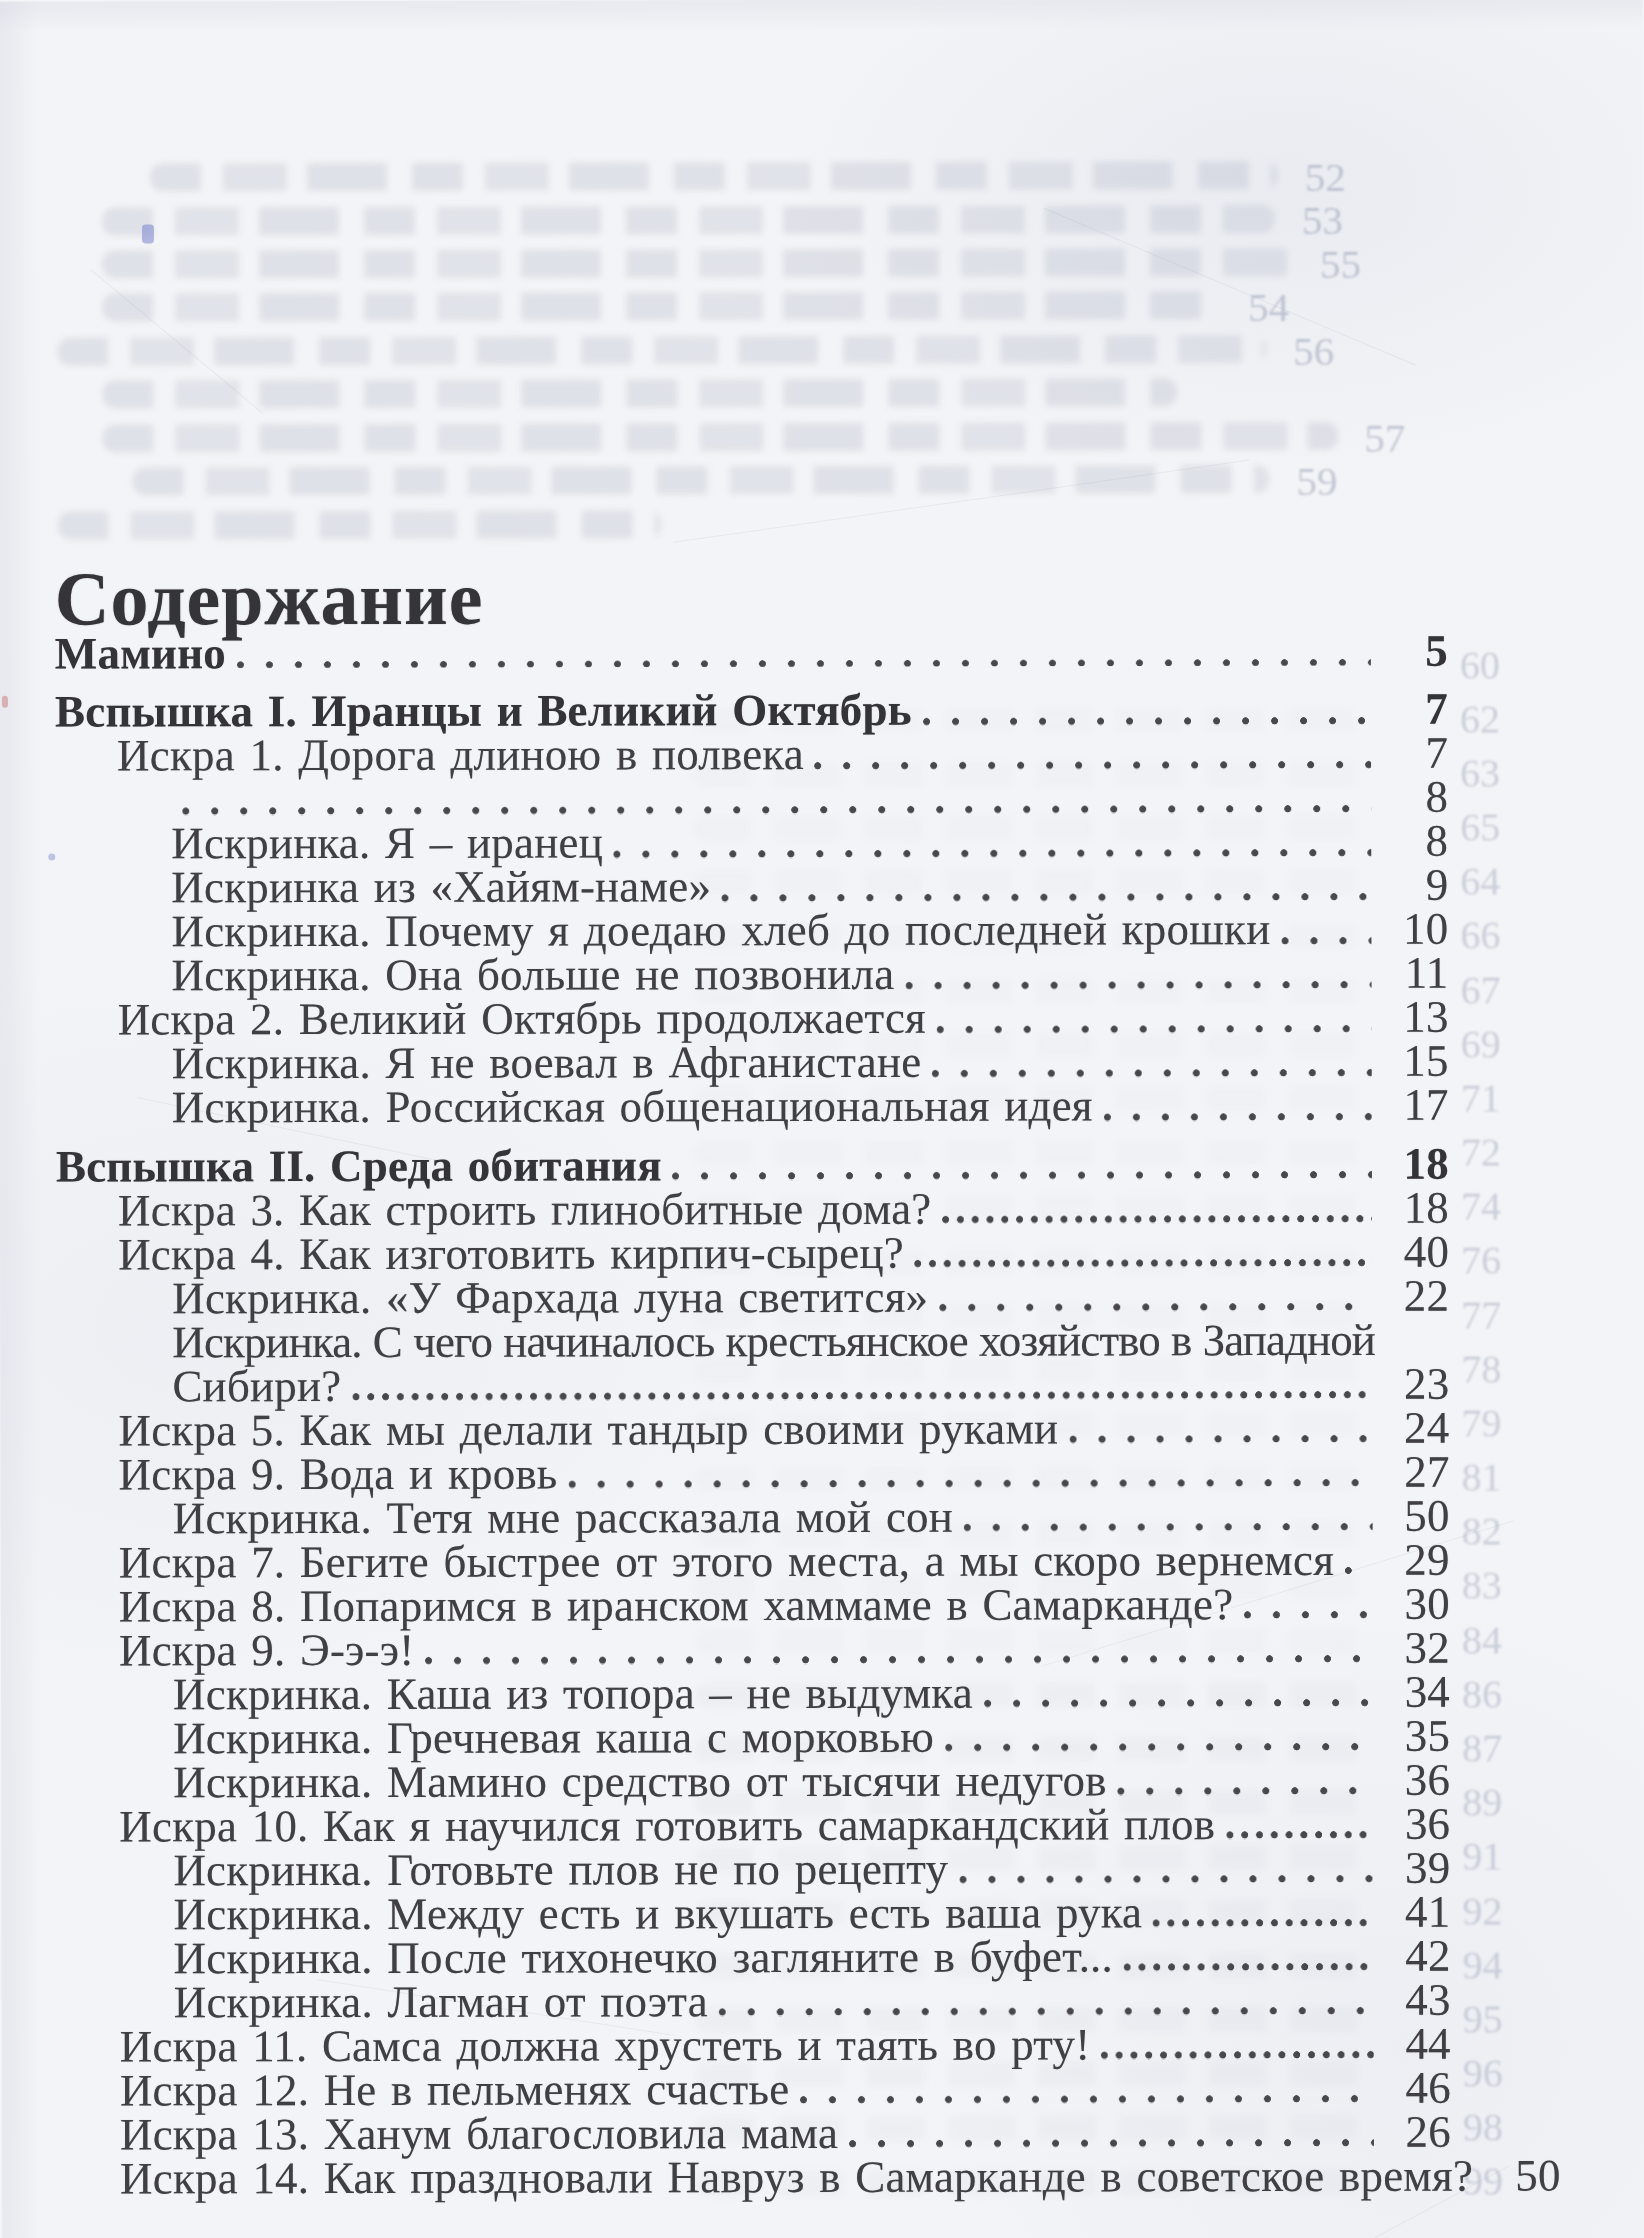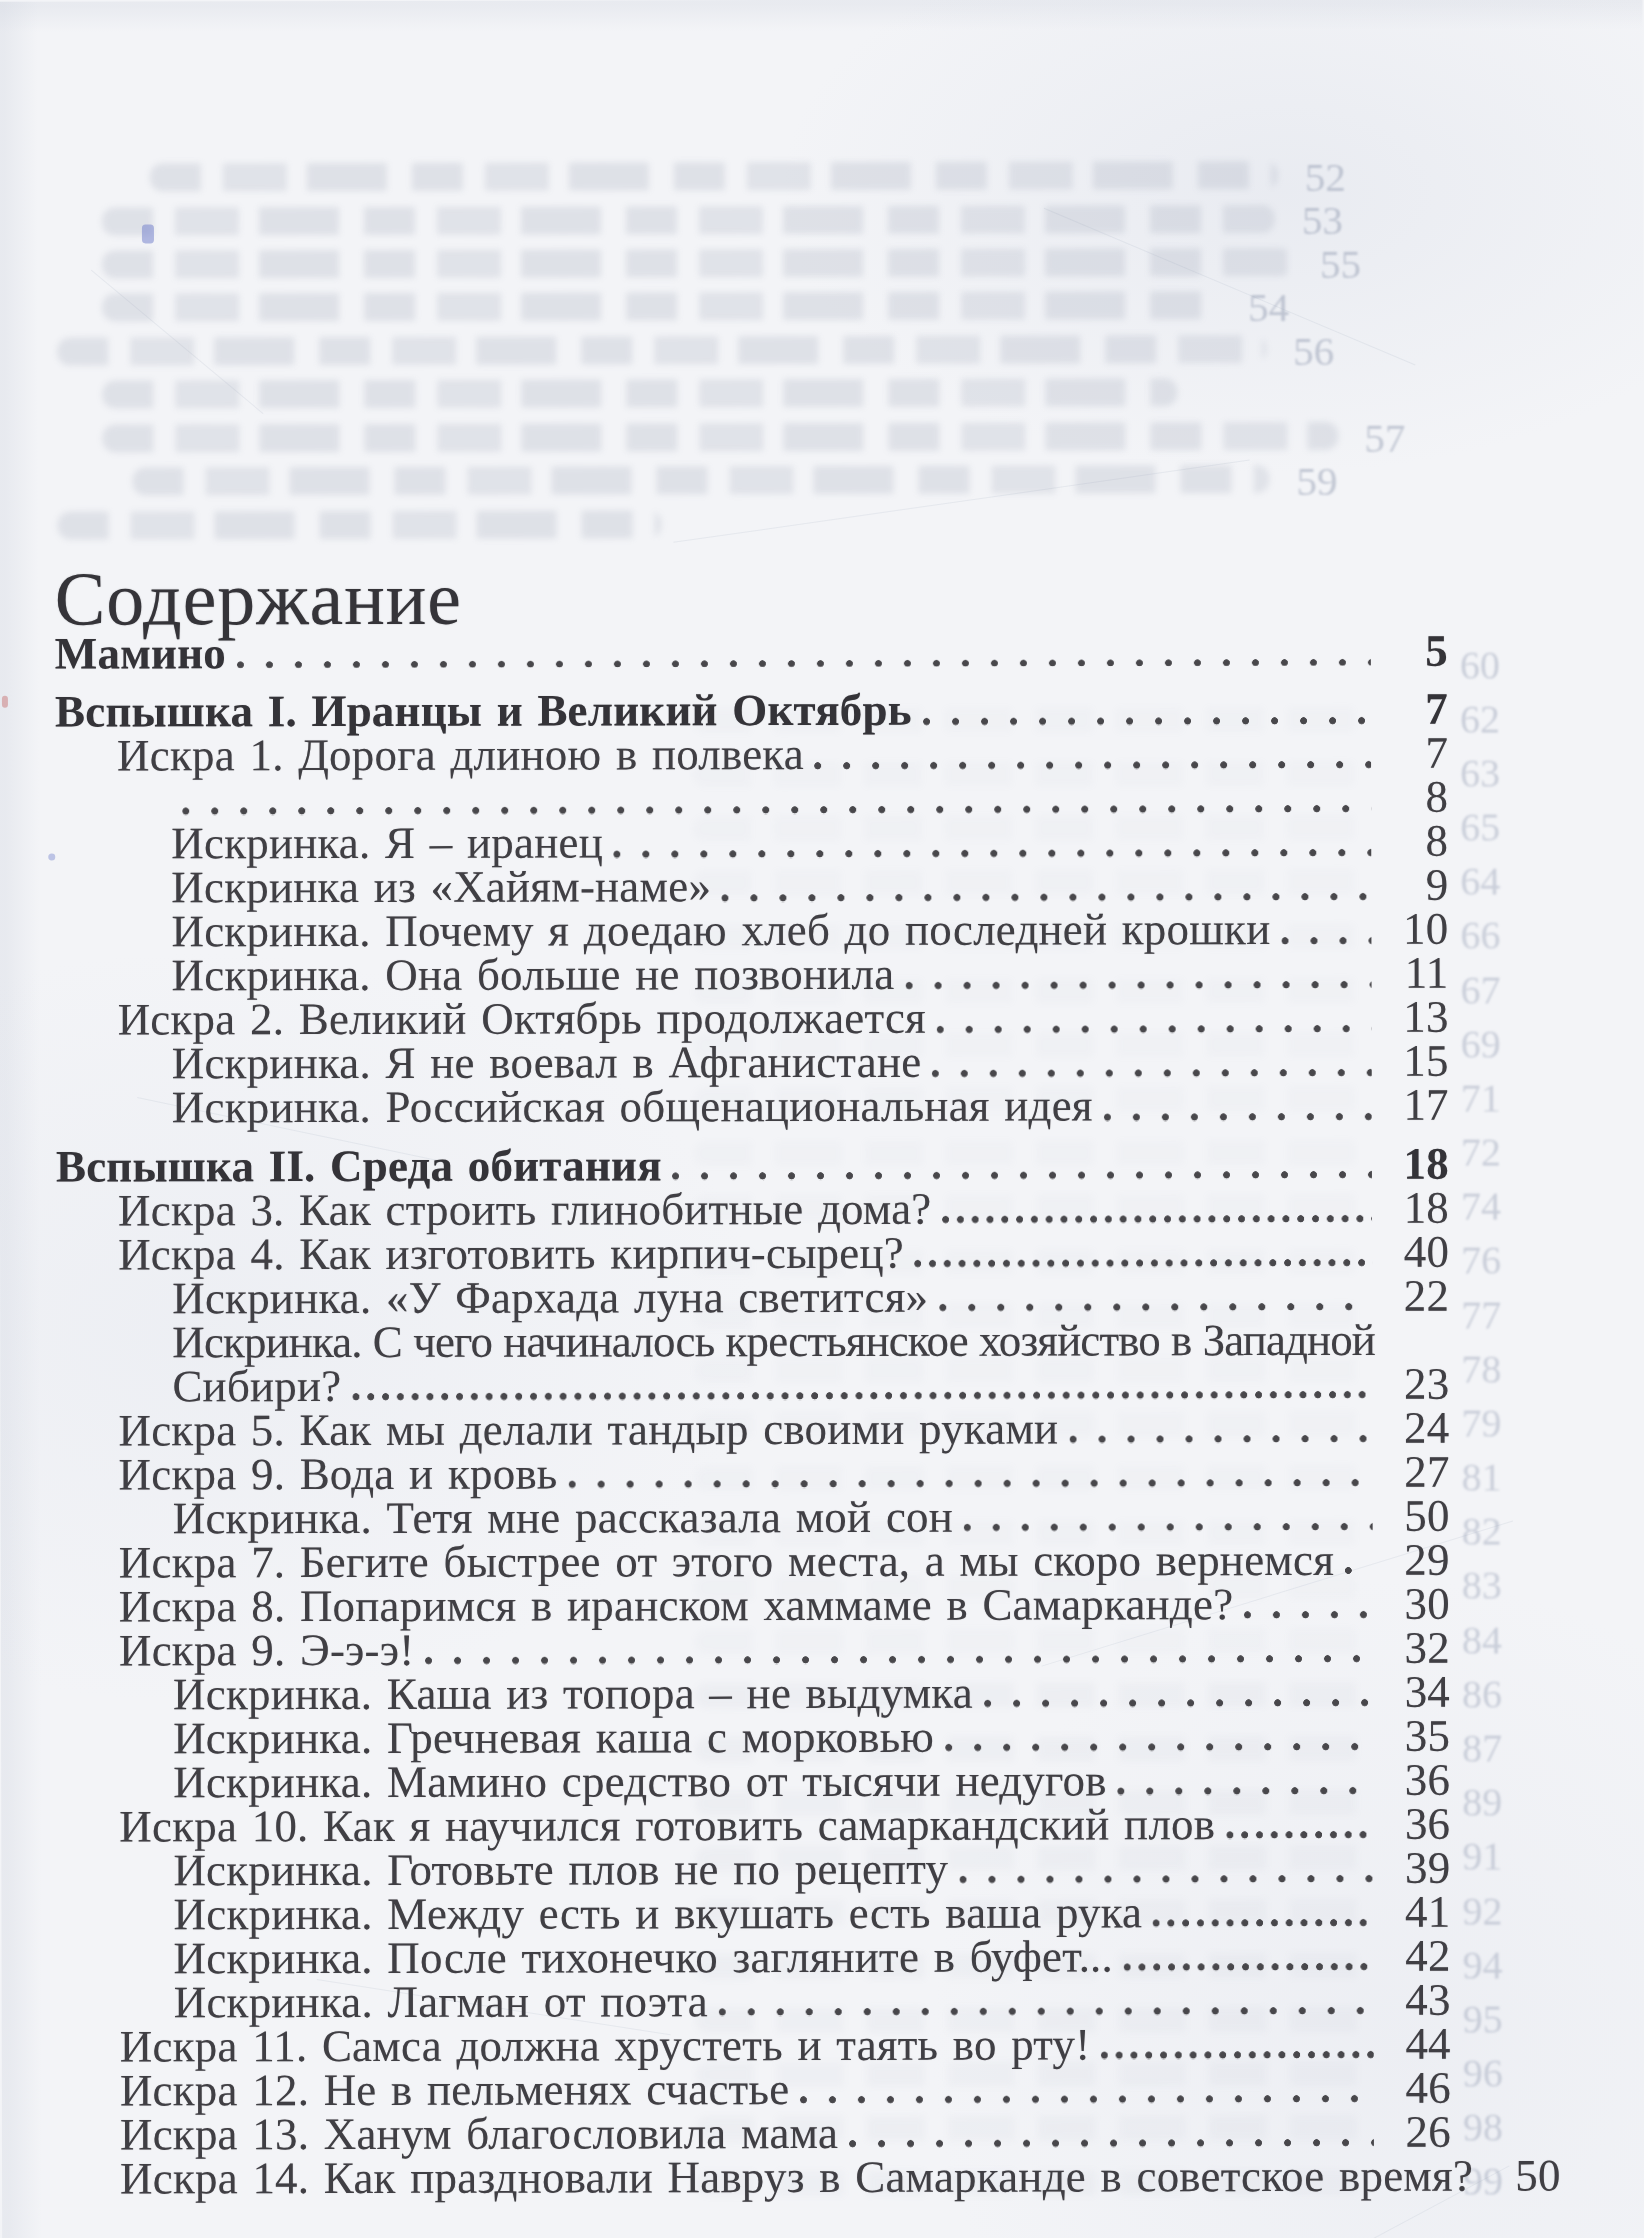--- a/index.html
+++ b/index.html
@@ -50,21 +50,21 @@
     position:absolute;height:25px;border-radius:11.6px;
     background:repeating-linear-gradient(90deg,
       rgba(152,160,178,.5) 0 58px, rgba(152,160,178,0) 58px 81px,
       rgba(152,160,178,.45) 81px 148px, rgba(152,160,178,0) 148px 171px);
     filter:blur(3.6px);
   }
 
   
   .title{
     position:absolute;left:56px;top:554px;margin:0;
-    font-size:76px;font-weight:normal;letter-spacing:0.9px;color:#353439;
+    font-size:76px;font-weight:bold;letter-spacing:0.9px;color:#353439;
     text-shadow:0 0 1.3px rgba(53,52,57,.4);
   }
 
   
   .toc{
     position:absolute;left:0;top:630px;right:196px;
   }
   .row{
     display:flex;align-items:baseline;
     line-height:44px;font-size:45px;color:#403f44;

